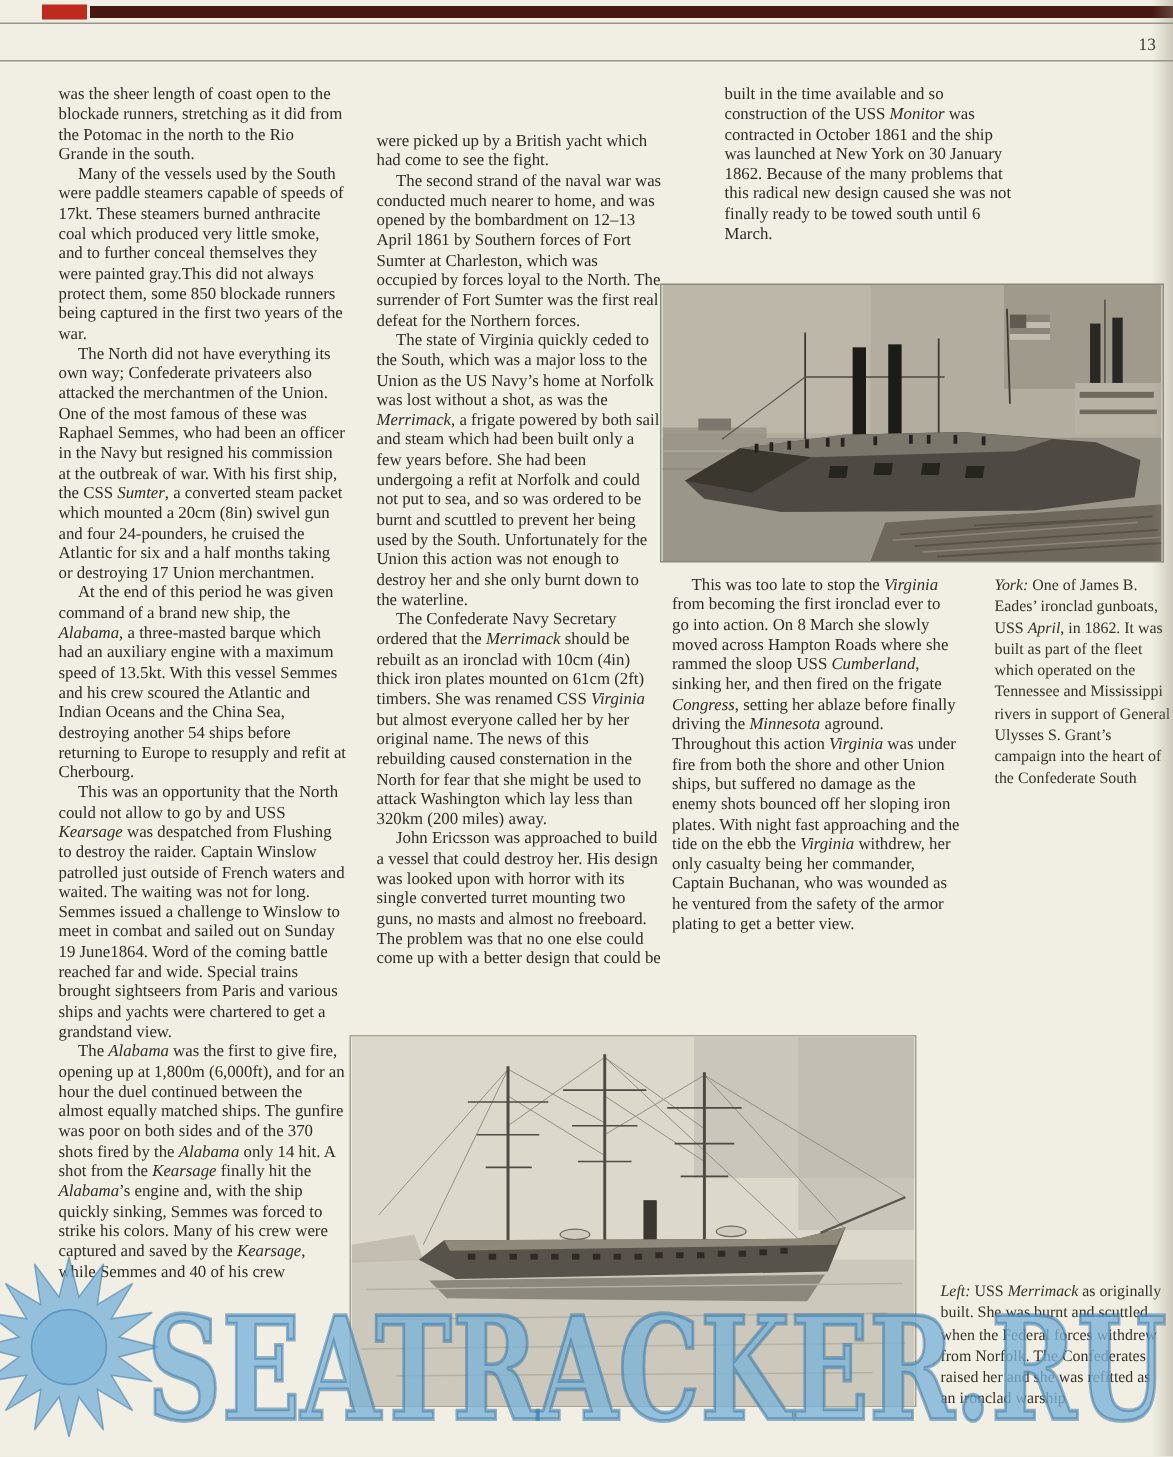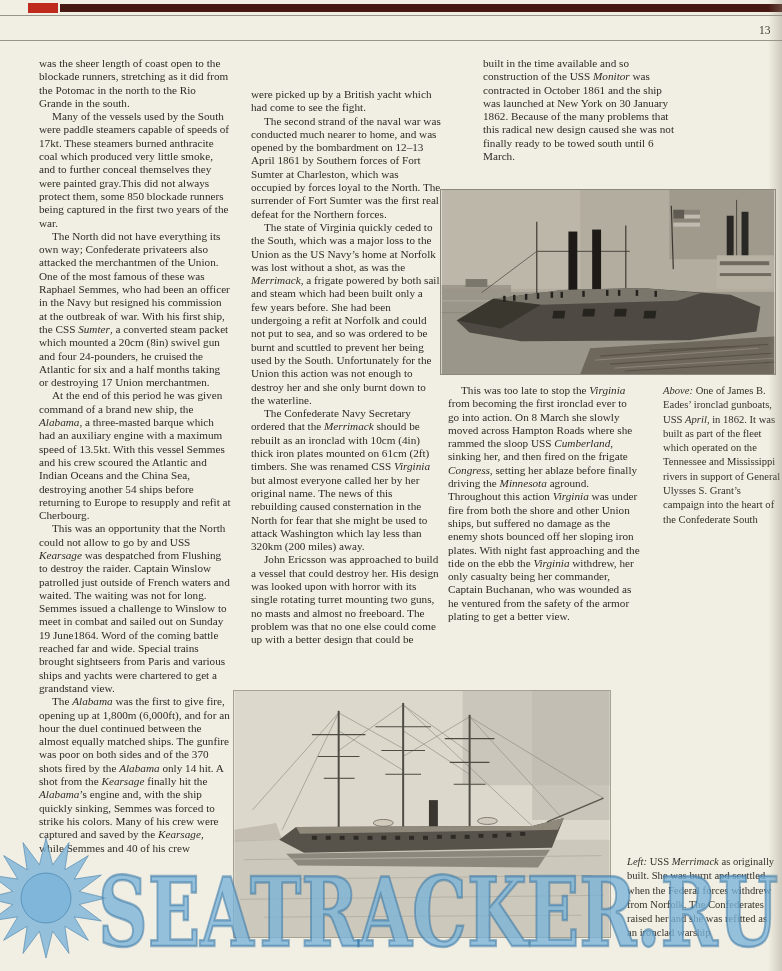--- a/index.html
+++ b/index.html
@@ -39,21 +39,21 @@
       <p class="para ind">At the end of this period he was given command of a brand new ship, the <i>Alabama</i>, a three-masted barque which had an auxiliary engine with a maximum speed of 13.5kt. With this vessel Semmes and his crew scoured the Atlantic and Indian Oceans and the China Sea, destroying another 54 ships before returning to Europe to resupply and refit at Cherbourg.</p>
       <p class="para ind">This was an opportunity that the North could not allow to go by and USS <i>Kearsage</i> was despatched from Flushing to destroy the raider. Captain Winslow patrolled just outside of French waters and waited. The waiting was not for long. Semmes issued a challenge to Winslow to meet in combat and sailed out on Sunday 19 June1864. Word of the coming battle reached far and wide. Special trains brought sightseers from Paris and various ships and yachts were chartered to get a grandstand view.</p>
       <p class="para ind">The <i>Alabama</i> was the first to give fire, opening up at 1,800m (6,000ft), and for an hour the duel continued between the almost equally matched ships. The gunfire was poor on both sides and of the 370 shots fired by the <i>Alabama</i> only 14 hit. A shot from the <i>Kearsage</i> finally hit the <i>Alabama</i>’s engine and, with the ship quickly sinking, Semmes was forced to strike his colors. Many of his crew were captured and saved by the <i>Kearsage</i>, while Semmes and 40 of his crew</p>
     </div>
 
   <div class="col" style="left:251px;top:57px;width:190px;margin-top:31px;">
       <p class="para">were picked up by a British yacht which had come to see the fight.</p>
       <p class="para ind">The second strand of the naval war was conducted much nearer to home, and was opened by the bombardment on 12–13 April 1861 by Southern forces of Fort Sumter at Charleston, which was occupied by forces loyal to the North. The surrender of Fort Sumter was the first real defeat for the Northern forces.</p>
       <p class="para ind">The state of Virginia quickly ceded to the South, which was a major loss to the Union as the US Navy’s home at Norfolk was lost without a shot, as was the <i>Merrimack</i>, a frigate powered by both sail and steam which had been built only a few years before. She had been undergoing a refit at Norfolk and could not put to sea, and so was ordered to be burnt and scuttled to prevent her being used by the South. Unfortunately for the Union this action was not enough to destroy her and she only burnt down to the waterline.</p>
       <p class="para ind">The Confederate Navy Secretary ordered that the <i>Merrimack</i> should be rebuilt as an ironclad with 10cm (4in) thick iron plates mounted on 61cm (2ft) timbers. She was renamed CSS <i>Virginia</i> but almost everyone called her by her original name. The news of this rebuilding caused consternation in the North for fear that she might be used to attack Washington which lay less than 320km (200 miles) away.</p>
-      <p class="para ind">John Ericsson was approached to build a vessel that could destroy her. His design was looked upon with horror with its single rotating turret mounting two guns, no masts and almost no freeboard. The problem was that no one else could come up with a better design that could be</p>
+      <p class="para ind">John Ericsson was approached to build a vessel that could destroy her. His design was looked upon with horror with its single converted turret mounting two guns, no masts and almost no freeboard. The problem was that no one else could come up with a better design that could be</p>
     </div>
 
   <div class="col" style="left:448px;top:57px;width:196px;margin-left:35px;">
       <p class="para">built in the time available and so construction of the USS <i>Monitor</i> was contracted in October 1861 and the ship was launched at New York on 30 January 1862. Because of the many problems that this radical new design caused she was not finally ready to be towed south until 6 March.</p>
     </div>
 
   <div class="photo" style="left:440px;top:189px;width:336px;height:186px;">
     <svg width="334" height="184" viewBox="0 0 336 186">
       <rect x="0" y="0" width="336" height="186" fill="#b3ad9f"></rect>
       <rect x="0" y="0" width="140" height="100" fill="#c1bbac" opacity="0.7"></rect>
@@ -124,21 +124,21 @@
         <line x1="155" y1="172" x2="320" y2="160"></line>
           <line x1="175" y1="180" x2="336" y2="170"></line>
       </g>
     </svg>
   </div>
 
   <div class="col" style="left:448px;top:384px;width:192px;">
       <p class="para ind">This was too late to stop the <i>Virginia</i> from becoming the first ironclad ever to go into action. On 8 March she slowly moved across Hampton Roads where she rammed the sloop USS <i>Cumberland</i>, sinking her, and then fired on the frigate <i>Congress</i>, setting her ablaze before finally driving the <i>Minnesota</i> aground. Throughout this action <i>Virginia</i> was under fire from both the shore and other Union ships, but suffered no damage as the enemy shots bounced off her sloping iron plates. With night fast approaching and the tide on the ebb the <i>Virginia</i> withdrew, her only casualty being her commander, Captain Buchanan, who was wounded as he ventured from the safety of the armor plating to get a better view.</p>
     </div>
 
-  <div class="caption" style="left:663px;top:384px;width:118px;"><i>Above:</i> One of James B. Eades’ ironclad gunboats, USS <i>April</i>, in 1862. It was built as part of the fleet which operated on the Tennessee and Mississippi rivers in support of General Ulysses S. Grant’s campaign into the heart of the Confederate South</div>
+  <div class="caption" style="left:663px;top:384px;width:118px;"><i>York:</i> One of James B. Eades’ ironclad gunboats, USS <i>April</i>, in 1862. It was built as part of the fleet which operated on the Tennessee and Mississippi rivers in support of General Ulysses S. Grant’s campaign into the heart of the Confederate South</div>
 
   <div class="photo" style="left:233px;top:690px;width:378px;height:248px;border-color:#a5a193;">
     <svg width="376" height="246" viewBox="0 0 378 248">
       <rect x="0" y="0" width="378" height="248" fill="#dcd8cc"></rect>
       <rect x="230" y="0" width="148" height="95" fill="#c6c2b6" opacity="0.8"></rect>
       <rect x="300" y="0" width="78" height="130" fill="#bdb9ad" opacity="0.6"></rect>
       <rect x="0" y="150" width="378" height="98" fill="#ccc8bb"></rect>
       <polygon points="0,140 42,133 48,150 0,152" fill="#b9b4a6" opacity="0.7"></polygon>
 
       <g stroke="#8a867b" stroke-width="0.6">

